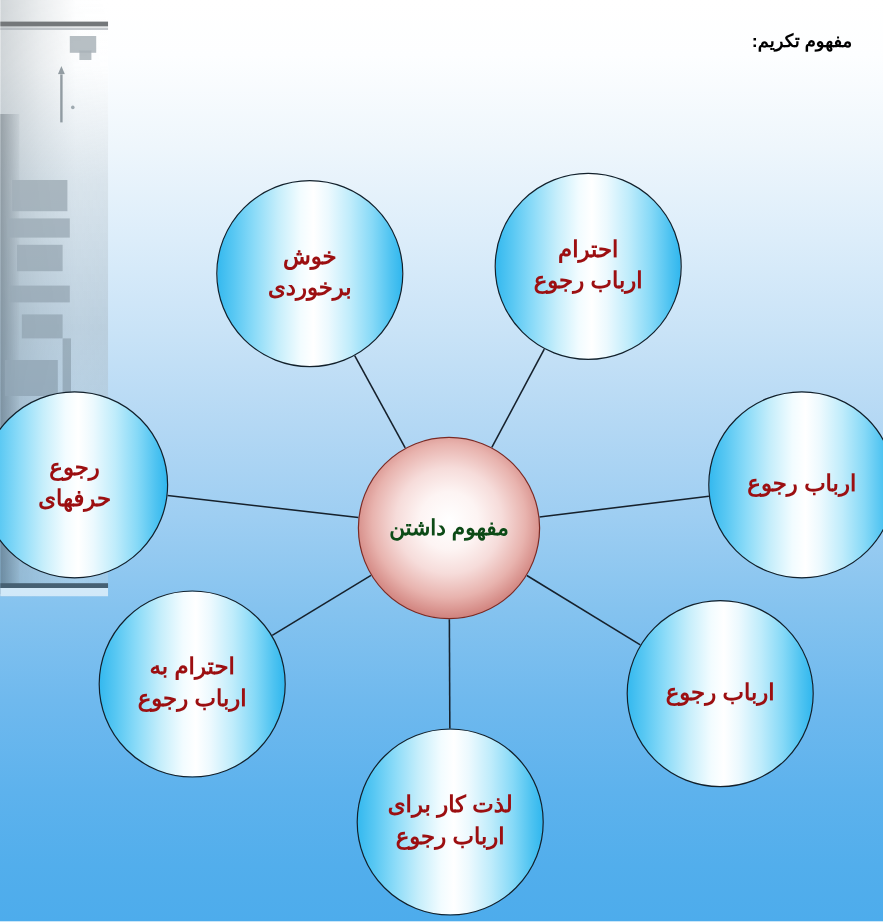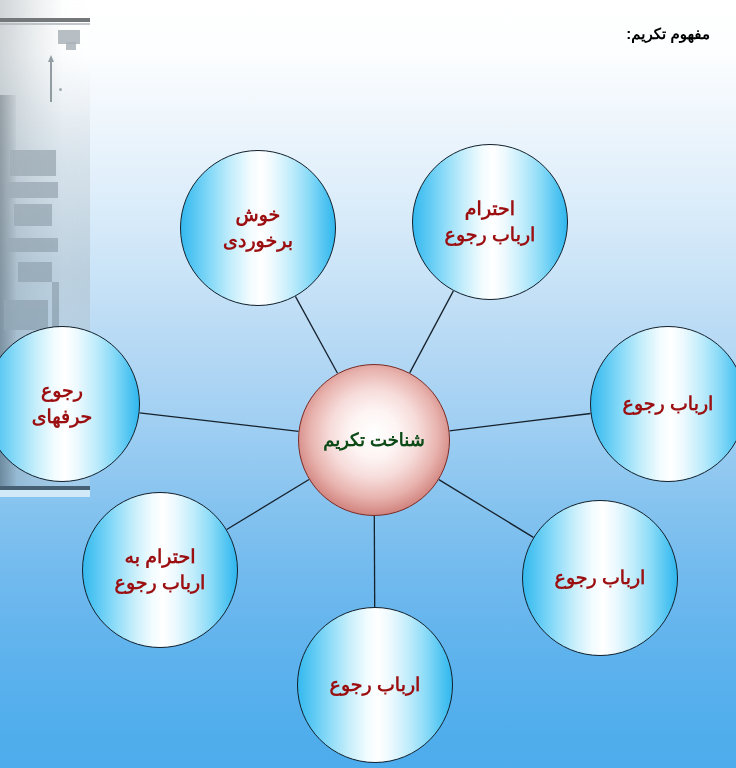--- a/index.html
+++ b/index.html
@@ -109,20 +109,21 @@
     width: 736px; height: 768px;
     pointer-events: none;
   }
 
   
   .node {
     position: absolute;
     border-radius: 50%;
     display: flex;
     flex-direction: column;
+    align-items: center;
     justify-content: center;
     text-align: center;
     direction: rtl;
     box-sizing: border-box;
   }
   .node-sat {
     border: 1.4px solid #12202b;
     background: linear-gradient(to right,
         #35b9ef 0%,
         #59c8f3 9%,
@@ -208,28 +209,29 @@
         <span class="line1">احترام</span>
         <span class="line2">ارباب رجوع</span>
       </div>
       <div class="node node-sat" style="left: 590px; top: 326px; width: 156px; height: 156px;">
         <span class="line2">ارباب رجوع</span>
       </div>
       <div class="node node-sat" style="left: 522px; top: 500px; width: 156px; height: 156px;">
         <span class="line2">ارباب رجوع</span>
       </div>
       <div class="node node-sat" style="left: 297px; top: 607px; width: 156px; height: 156px;">
+        <span class="line1">لذت کار برای</span>
         <span class="line2">ارباب رجوع</span>
       </div>
       <div class="node node-sat" style="left: 82px; top: 492px; width: 156px; height: 156px;">
         <span class="line1">احترام به</span>
         <span class="line2">ارباب رجوع</span>
       </div>
       <div class="node node-sat" style="left: -16px; top: 326px; width: 156px; height: 156px;">
         <span class="line1">رجوع</span>
         <span class="line2">حرفهای</span>
       </div>
       <div class="node" id="node-center" style="left: 298px; top: 364px; width: 152px; height: 152px;">
-        <span class="node-label">شناخت تکریم</span>
+        <span class="node-label">مفهوم داشتن</span>
       </div>
     </div>
 
 </div>
 
 </body></html>

